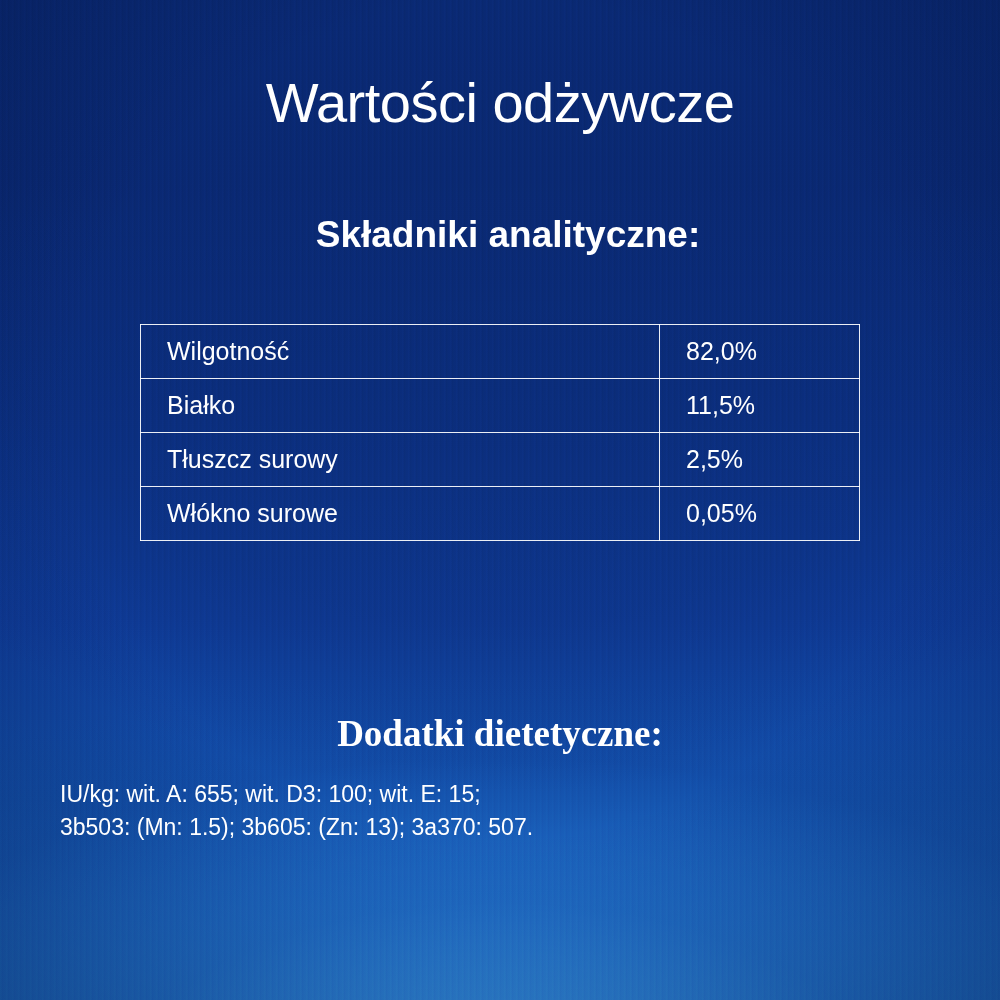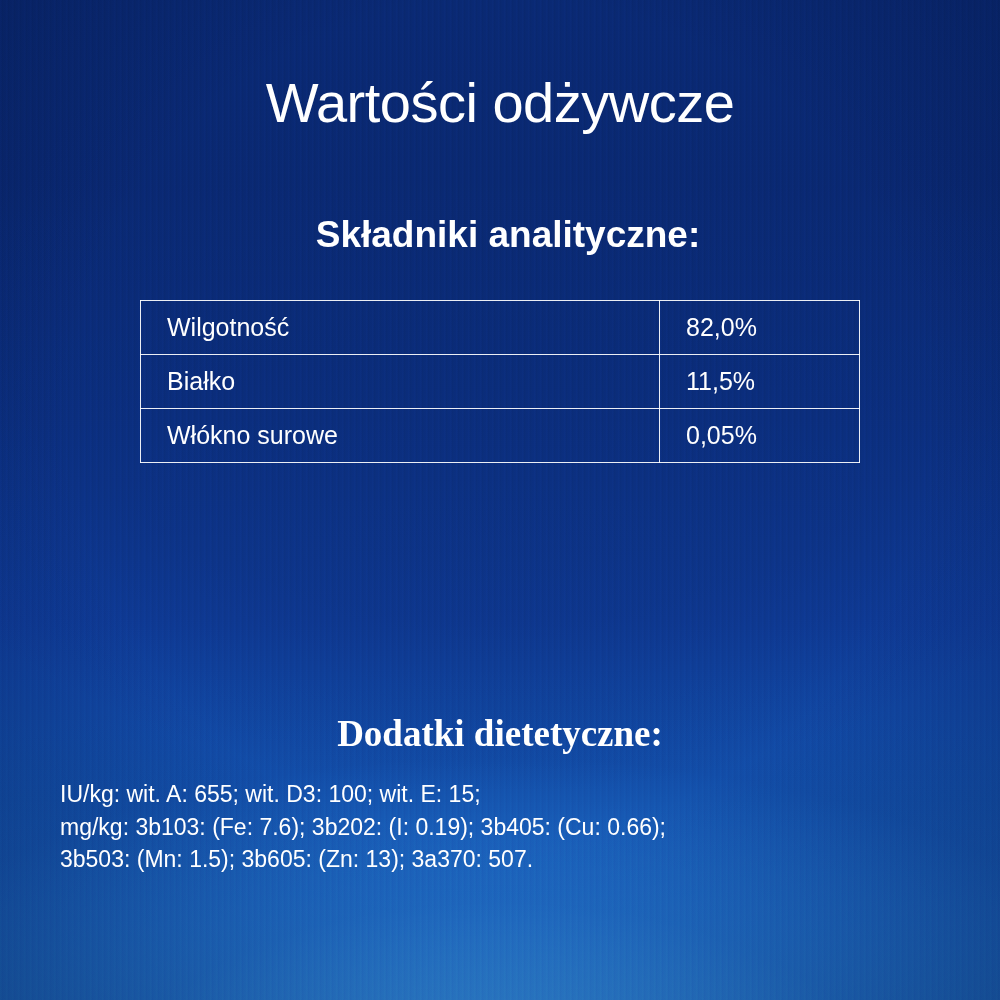--- a/index.html
+++ b/index.html
@@ -74,21 +74,21 @@
     width: 100%;
     text-align: center;
     font-size: 37px;
     font-weight: bold;
   }
   .heading-analytical { top: 214px; padding-left: 8px; }
   .heading-additives  { top: 712px; font-family: Liberation Serif, serif; }
 
   table.nutrition {
     position: absolute;
-    top: 300px;
+    top: 324px;
     left: 140px;
     width: 720px;
     border-collapse: collapse;
     font-size: 25px;
   }
   table.nutrition td {
     border: 1px solid rgba(255,255,255,0.92);
     padding: 0;
     height: 53px;
     vertical-align: middle;
@@ -157,30 +157,37 @@
           <td class="label">
             <div class="cell-inner">
               <span>Białko</span>
             </div>
           </td>
           <td class="value">11,5%</td>
         </tr>
         <tr>
           <td class="label">
             <div class="cell-inner">
+              <span>Tłuszcz surowy</span>
+            </div>
+          </td>
+          <td class="value">2,5%</td>
+        </tr>
+        <tr>
+          <td class="label">
+            <div class="cell-inner">
               <span>Włókno surowe</span>
             </div>
           </td>
           <td class="value">0,05%</td>
         </tr>
       </tbody>
     </table>
 
     <div class="section-heading heading-additives">Dodatki dietetyczne:</div>
 
     <div class="additives-text">
       <div>IU/kg: wit. A: 655; wit. D3: 100; wit. E: 15;</div>
-      <div>mg/kg: 3b103: (Fe: 7.6); 3b202: (I: 0.19); 3b405: (Cu: 0.66);</div>
       <div>3b503: (Mn: 1.5); 3b605: (Zn: 13); 3a370: 507.</div>
     </div>
 
   </div>
 </div>
 
 </body></html>

